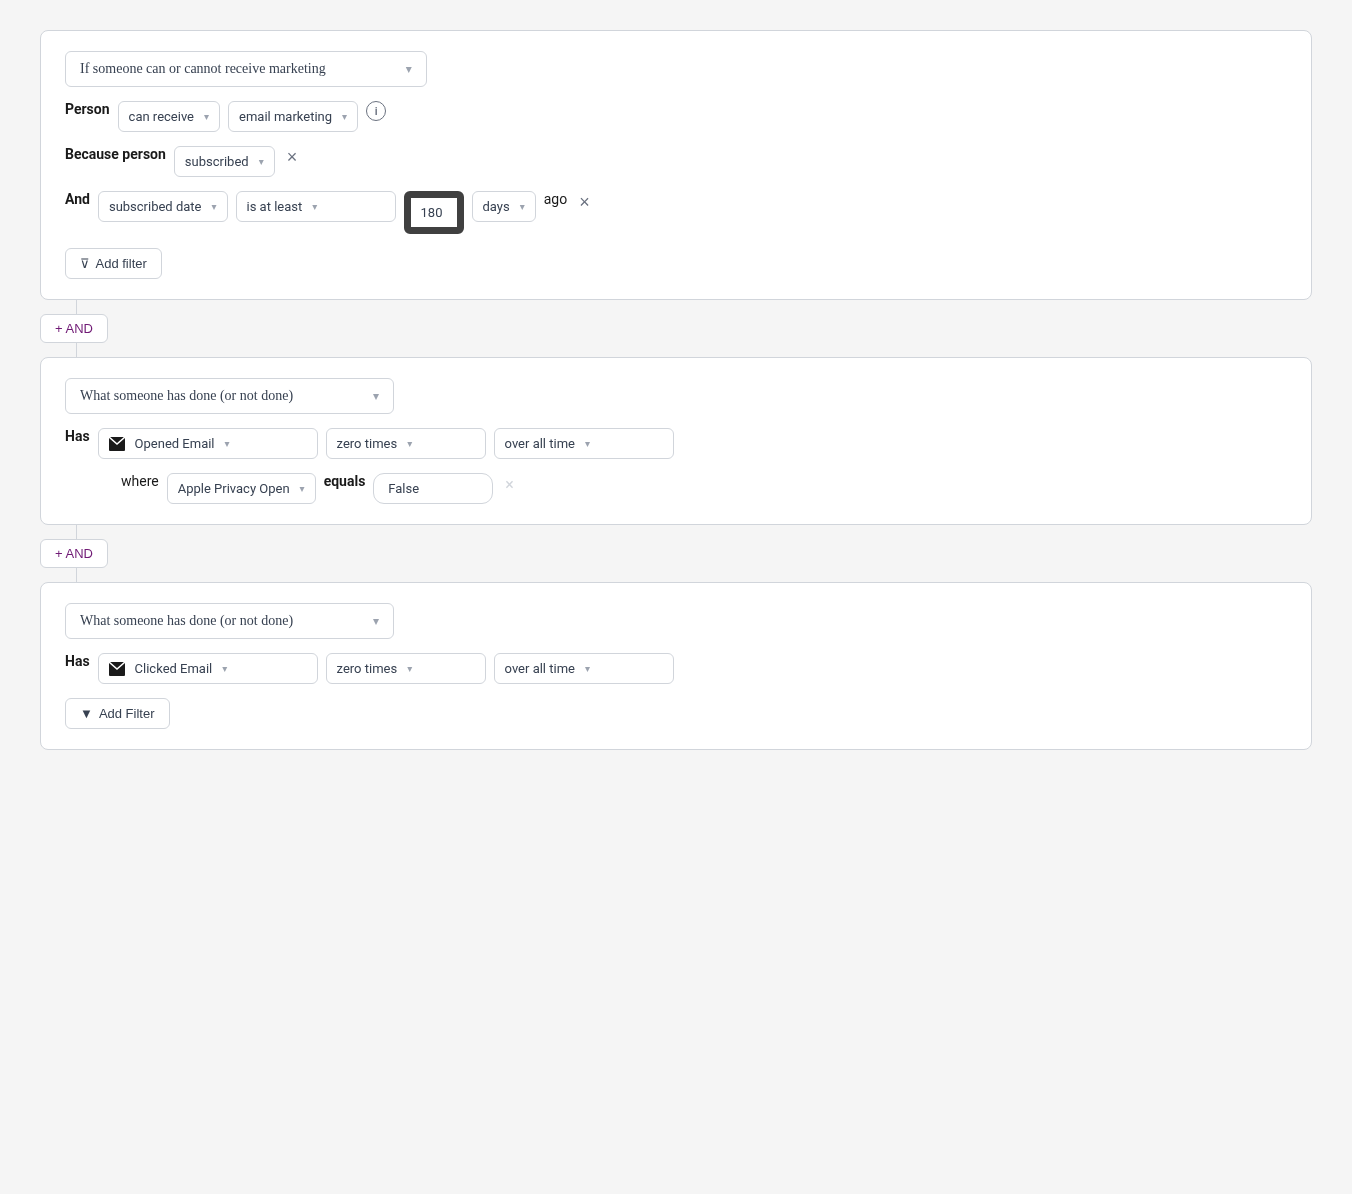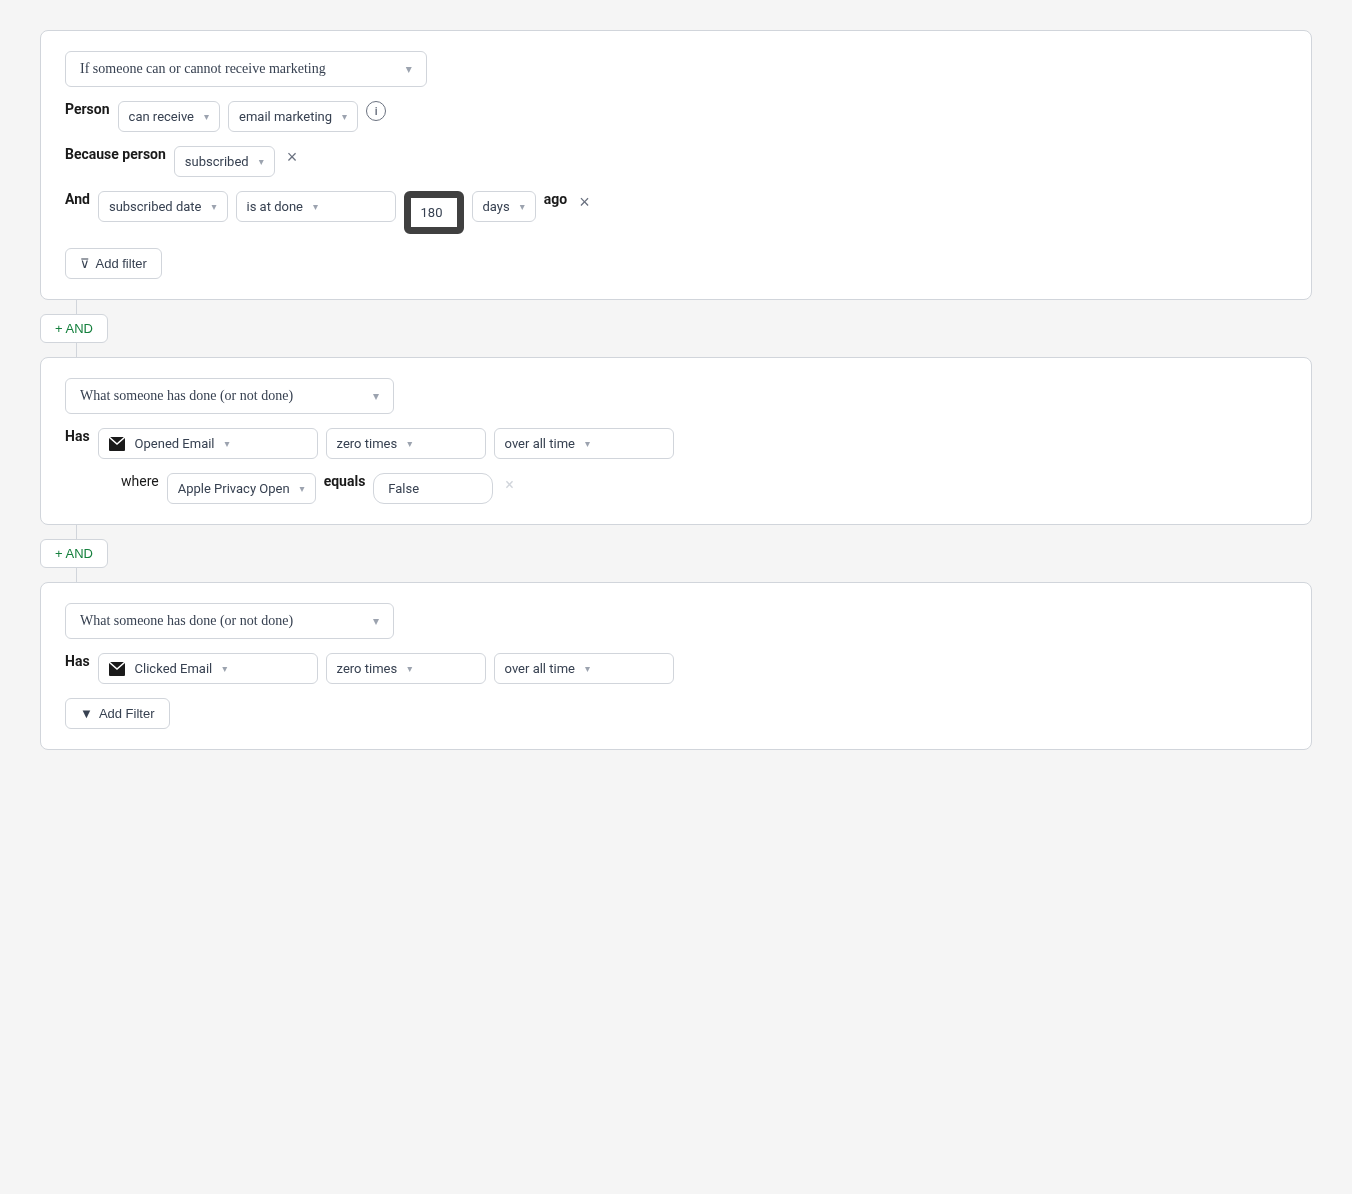--- a/index.html
+++ b/index.html
@@ -20,21 +20,21 @@
     .and-button {
       display: inline-flex;
       align-items: center;
       border: 1px solid #d1d5db;
       border-radius: 6px;
       background: #fff;
       padding: 6px 14px;
       font-size: 13px;
       font-weight: 500;
       cursor: pointer;
-      color: #15803d;
+      color: #701a75;
       margin-left: 0;
     }
     .and-section {
       display: flex;
       flex-direction: column;
       align-items: flex-start;
     }
     .and-section .and-line-top {
       width: 1px;
       background: #d1d5db;
@@ -203,31 +203,31 @@
   </div>
 
   
   <div class="row">
     <span class="row-label">And</span>
     <div class="select-dropdown">
       <span>subscribed date</span>
       <span class="chevron">▾</span>
     </div>
     <div class="select-dropdown" style="min-width:160px;">
-      <span>is at done</span>
+      <span>is at least</span>
       <span class="chevron">▾</span>
     </div>
     <div class="text-input">
       <span>180</span>
     </div>
     <div class="select-dropdown">
       <span>days</span>
       <span class="chevron">▾</span>
     </div>
-    <span style="font-weight:700;">ago</span>
+    <span style="font-weight:400;">ago</span>
     <button class="close-btn">×</button>
   </div>
 
   
   <button class="add-filter-btn">
     <span style="font-size:13px;">⊽</span>
     <span>Add filter</span>
   </button>
 </div>
 

